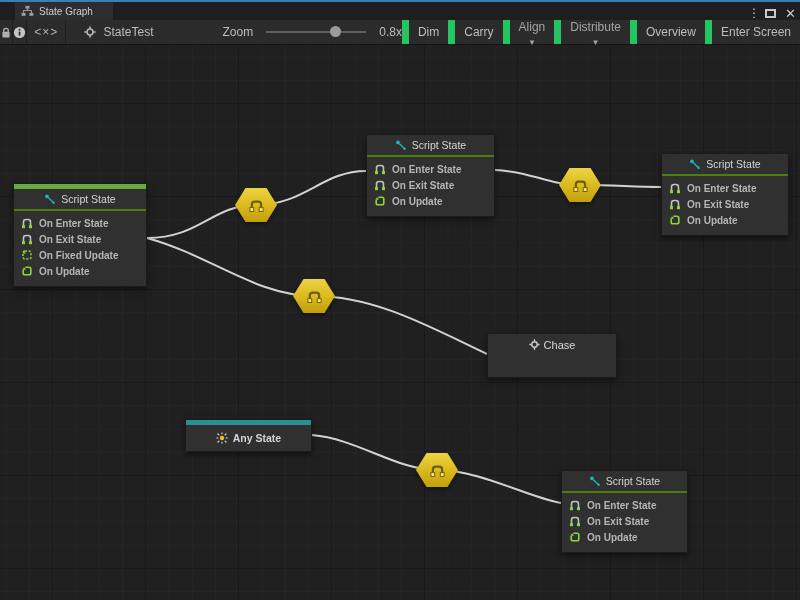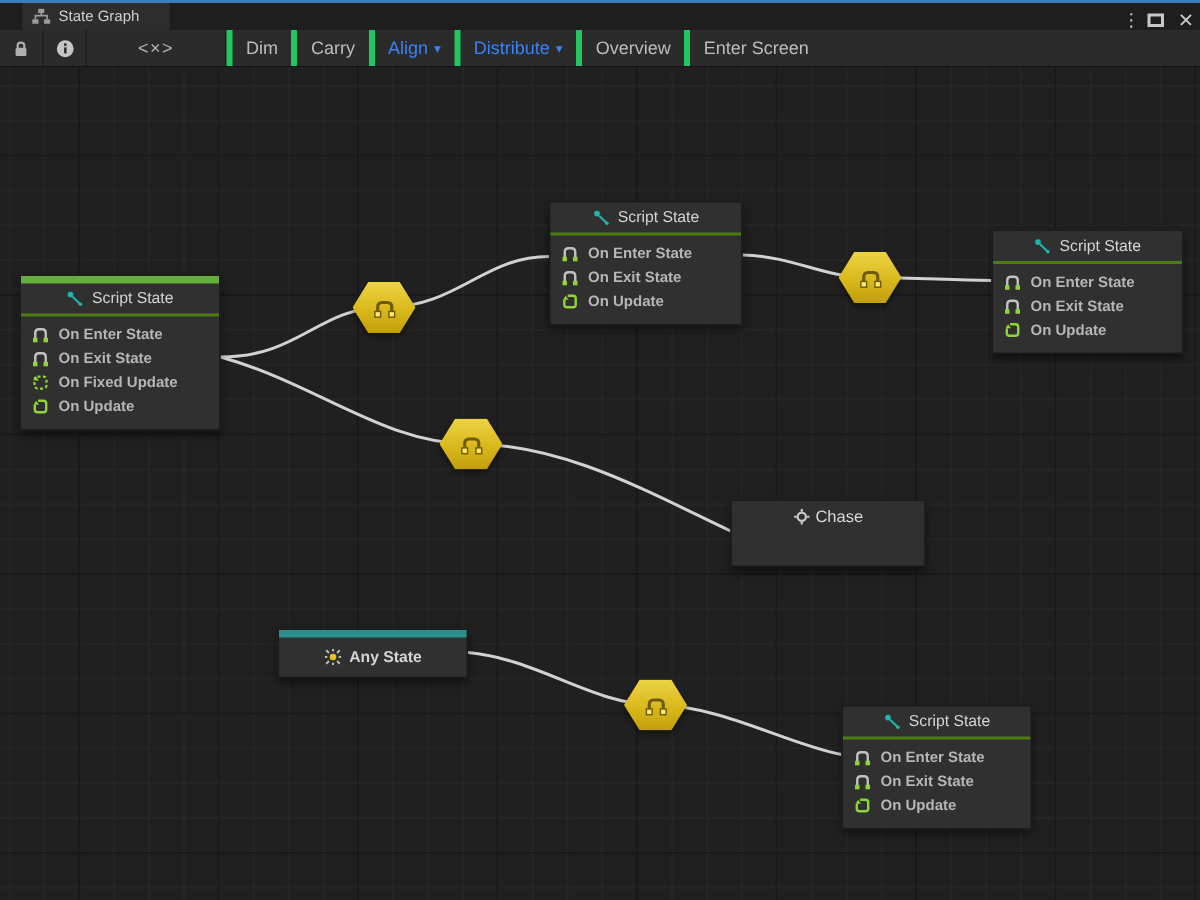--- a/index.html
+++ b/index.html
@@ -23,23 +23,23 @@
     color:#bdbdbd; font-size:12px; }
   .tb-seg { display:flex; align-items:center; justify-content:center;
     border-right:1px solid #1d1d1d; }
   .tb-sq { width:29px; }
   .tb-code { width:93px; letter-spacing:1px; color:#b4b4b4; }
   .tb-mid { flex:1; border-right:none; justify-content:flex-start; padding-left:18px; gap:7px; }
   .zoom-label { margin-left:62px; }
   .zoom-track { width:100px; height:2px; background:#5f5f5f; margin:0 6px; position:relative; }
   .zoom-handle { position:absolute; top:-5px; left:64%; width:11px; height:11px;
     border-radius:50%; background:#9b9b9b; }
-  .tb-btn { padding:0 9px; border-left:4px solid #22c55e; display:flex; align-items:center;
+  .tb-btn { padding:0 9px; border-left:7px solid #22c55e; display:flex; align-items:center;
     gap:4px; cursor:default; white-space:nowrap; }
-  .tb-btn.disabled { color:#3b82f6; }
+  .tb-btn.disabled { color:#a3a3a3;flex-direction:column; }
   .arrow { font-size:9px; line-height:1; }
 
   
   .canvas { position:absolute; left:0; top:45px; width:800px; height:555px;
     background-color:#202020;
     background-image:
       linear-gradient(to bottom,#191919 1px, transparent 1px),
       linear-gradient(to right,#191919 1px, transparent 1px),
       linear-gradient(to bottom,#252525 1px, transparent 1px),
       linear-gradient(to right,#252525 1px, transparent 1px);
@@ -104,20 +104,32 @@
   <div class="tb-seg tb-sq">
     <svg width="13" height="13" viewBox="0 0 13 13">
       <circle cx="6.5" cy="6.5" r="5.6" fill="#c6c6c6"></circle>
       <rect x="5.7" y="5.6" width="1.7" height="4" fill="#2b2b2b"></rect>
       <rect x="5.7" y="2.9" width="1.7" height="1.7" fill="#2b2b2b"></rect>
     </svg>
   </div>
   <div class="tb-seg tb-code">
     <span>&lt;×&gt;</span>
   </div>
+  <div class="tb-seg tb-mid">
+    <svg width="12" height="12" viewBox="0 0 12 12">
+      <circle cx="6" cy="6" r="3" fill="none" stroke="#b8b8b8" stroke-width="1.6"></circle>
+      <path d="M6 0.4 V2.4 M6 9.6 V11.6 M0.4 6 H2.4 M9.6 6 H11.6" stroke="#b8b8b8" stroke-width="1.6"></path>
+    </svg>
+    <span>StateTest</span>
+    <span class="zoom-label">Zoom</span>
+    <div class="zoom-track">
+      <div class="zoom-handle"></div>
+    </div>
+    <span>0.8x</span>
+  </div>
   <div class="tb-btn">
     <span>Dim</span>
   </div>
   <div class="tb-btn">
     <span>Carry</span>
   </div>
   <div class="tb-btn disabled">
     <span>Align</span>
     <span class="arrow">▾</span>
   </div>

